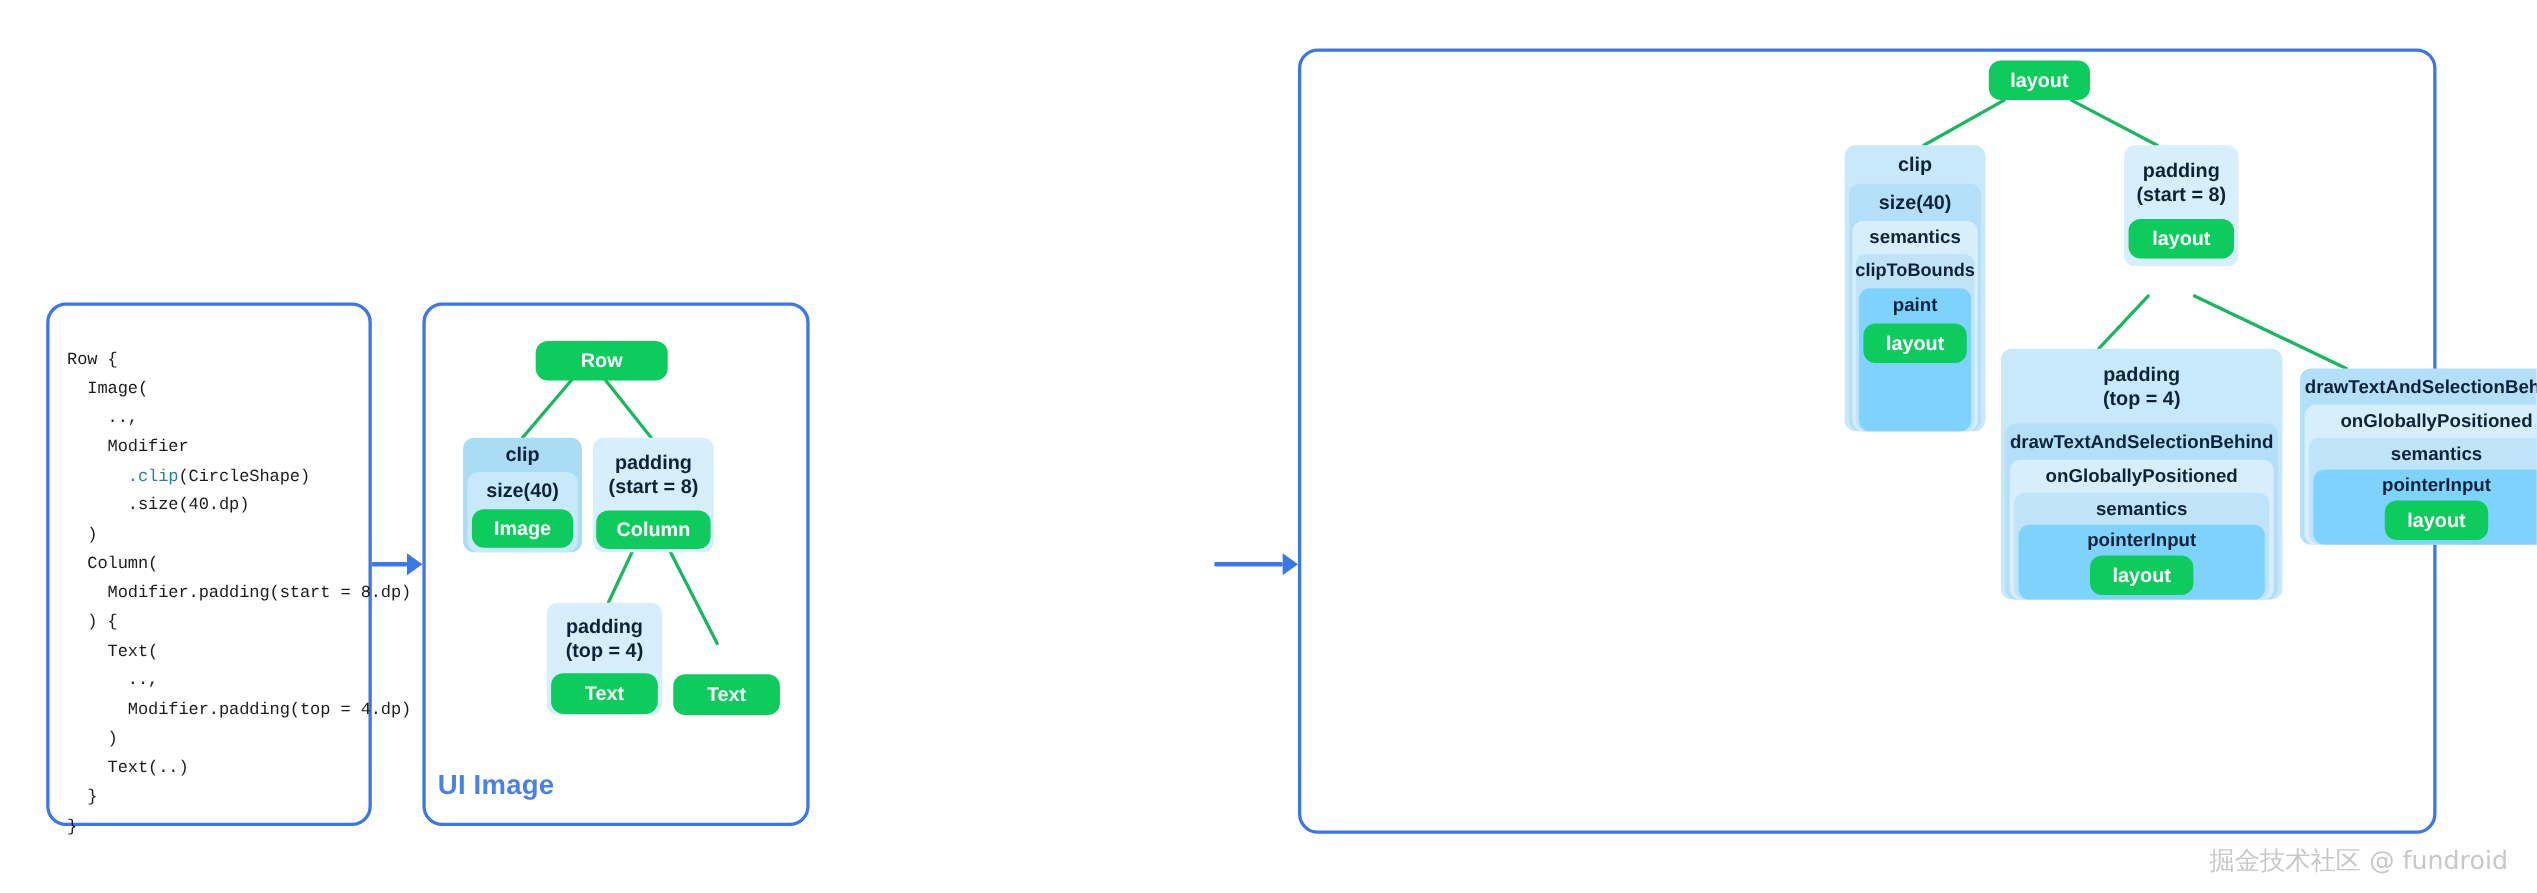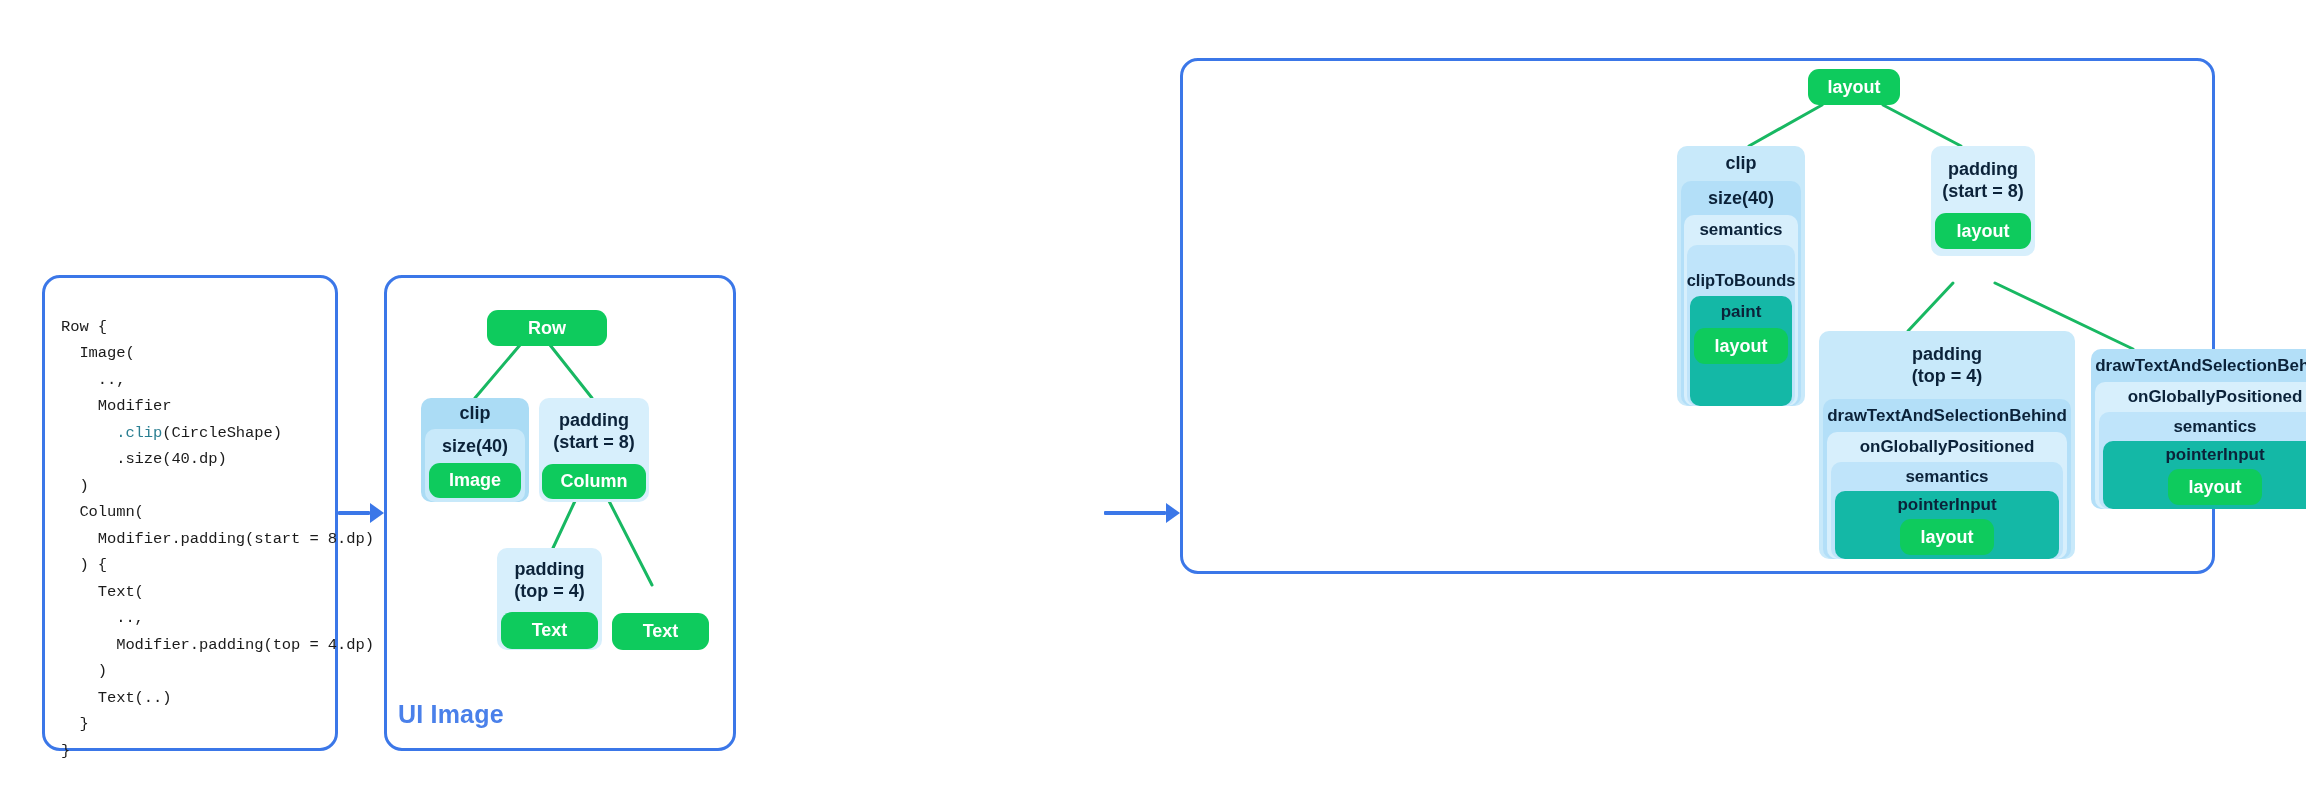--- a/index.html
+++ b/index.html
@@ -13,21 +13,21 @@
   
   .panel{
     position:absolute;
     border:3px solid #3b77e8;
     border-radius:18px;
     background:#ffffff;
     box-sizing:border-box;
   }
   #panel-code{ left:42px;  top:275px; width:296px; height:476px;padding-left:28px; }
   #panel-tree{ left:384px; top:275px; width:352px; height:476px; }
-  #panel-mod { left:1180px;top:58px;  width:1035px;height:516px; }
+  #panel-mod { left:1180px;top:44px;  width:1035px;height:714px; }
 
   
   .code{
     position:absolute; left:16px; top:20px; right:8px;
     font-family:"Liberation Mono","DejaVu Sans Mono",monospace;
     font-size:15.5px; line-height:26.5px;
     color:#1b1b1b; white-space:pre;
     letter-spacing:-0.1px;
   }
   .code .kw{ color:#2b7f92; }
@@ -59,21 +59,21 @@
     background:#0ecb5d;
     color:#ffffff;
     border-radius:11px;
     font-weight:700;
   }
   .b1{background:#abdcf5;}
   .b2{background:#c8e9fa;}
   .b3{background:#b3dff8;}
   .b4{background:#d7effc;}
   .b5{background:#bfe4fa;}
-  .b6{background:#14b8a6;}
+  .b6{background:#7dd3fc;}
 
   
   .wrap{
     position:absolute;box-sizing:border-box;border-radius:10px;
     display:flex;flex-direction:column;align-items:center;
   }
   .wrap > .lbl{
     font-weight:700;color:#0b2239;text-align:center;
     width:100%;
     display:flex;align-items:center;justify-content:center;
@@ -240,21 +240,21 @@
 
     <div class="node green" style="left:625px;top:8px;width:92px;height:36px;font-size:18px;">layout</div>
 
     <div class="wrap b2" style="left:494px;top:85px;width:128px;height:260px;">
       <div class="lbl" style="height:35px;font-size:18px;">clip</div>
       <div class="wrap b3" style="position:relative;width:120px;height:225px;">
         <div class="lbl" style="height:34px;font-size:18px;">size(40)</div>
         <div class="wrap b4" style="position:relative;width:114px;height:191px;">
           <div class="lbl" style="height:30px;font-size:17px;">semantics</div>
           <div class="wrap b5" style="position:relative;width:108px;height:161px;">
-            <div class="lbl" style="height:31px;font-size:16.5px;margin-top:20px;">clipToBounds</div>
+            <div class="lbl" style="height:31px;font-size:16.5px;">clipToBounds</div>
             <div class="wrap b6" style="position:relative;width:102px;height:130px;">
               <div class="lbl" style="height:32px;font-size:17px;">paint</div>
               <div class="node green" style="position:relative;width:94px;height:36px;font-size:18px;">layout</div>
             </div>
           </div>
         </div>
       </div>
     </div>
 
     <div class="wrap b4" style="left:748px;top:85px;width:104px;height:110px;">
@@ -294,13 +294,14 @@
           <div class="wrap b6" style="position:relative;width:224px;height:68px;">
             <div class="lbl" style="height:28px;font-size:17px;">pointerInput</div>
             <div class="node green" style="position:relative;width:94px;height:36px;font-size:18px;">layout</div>
           </div>
         </div>
       </div>
     </div>
 
   </div>
 
+  <div id="watermark">掘金技术社区 @ fundroid</div>
 </div>
 
 </body></html>

